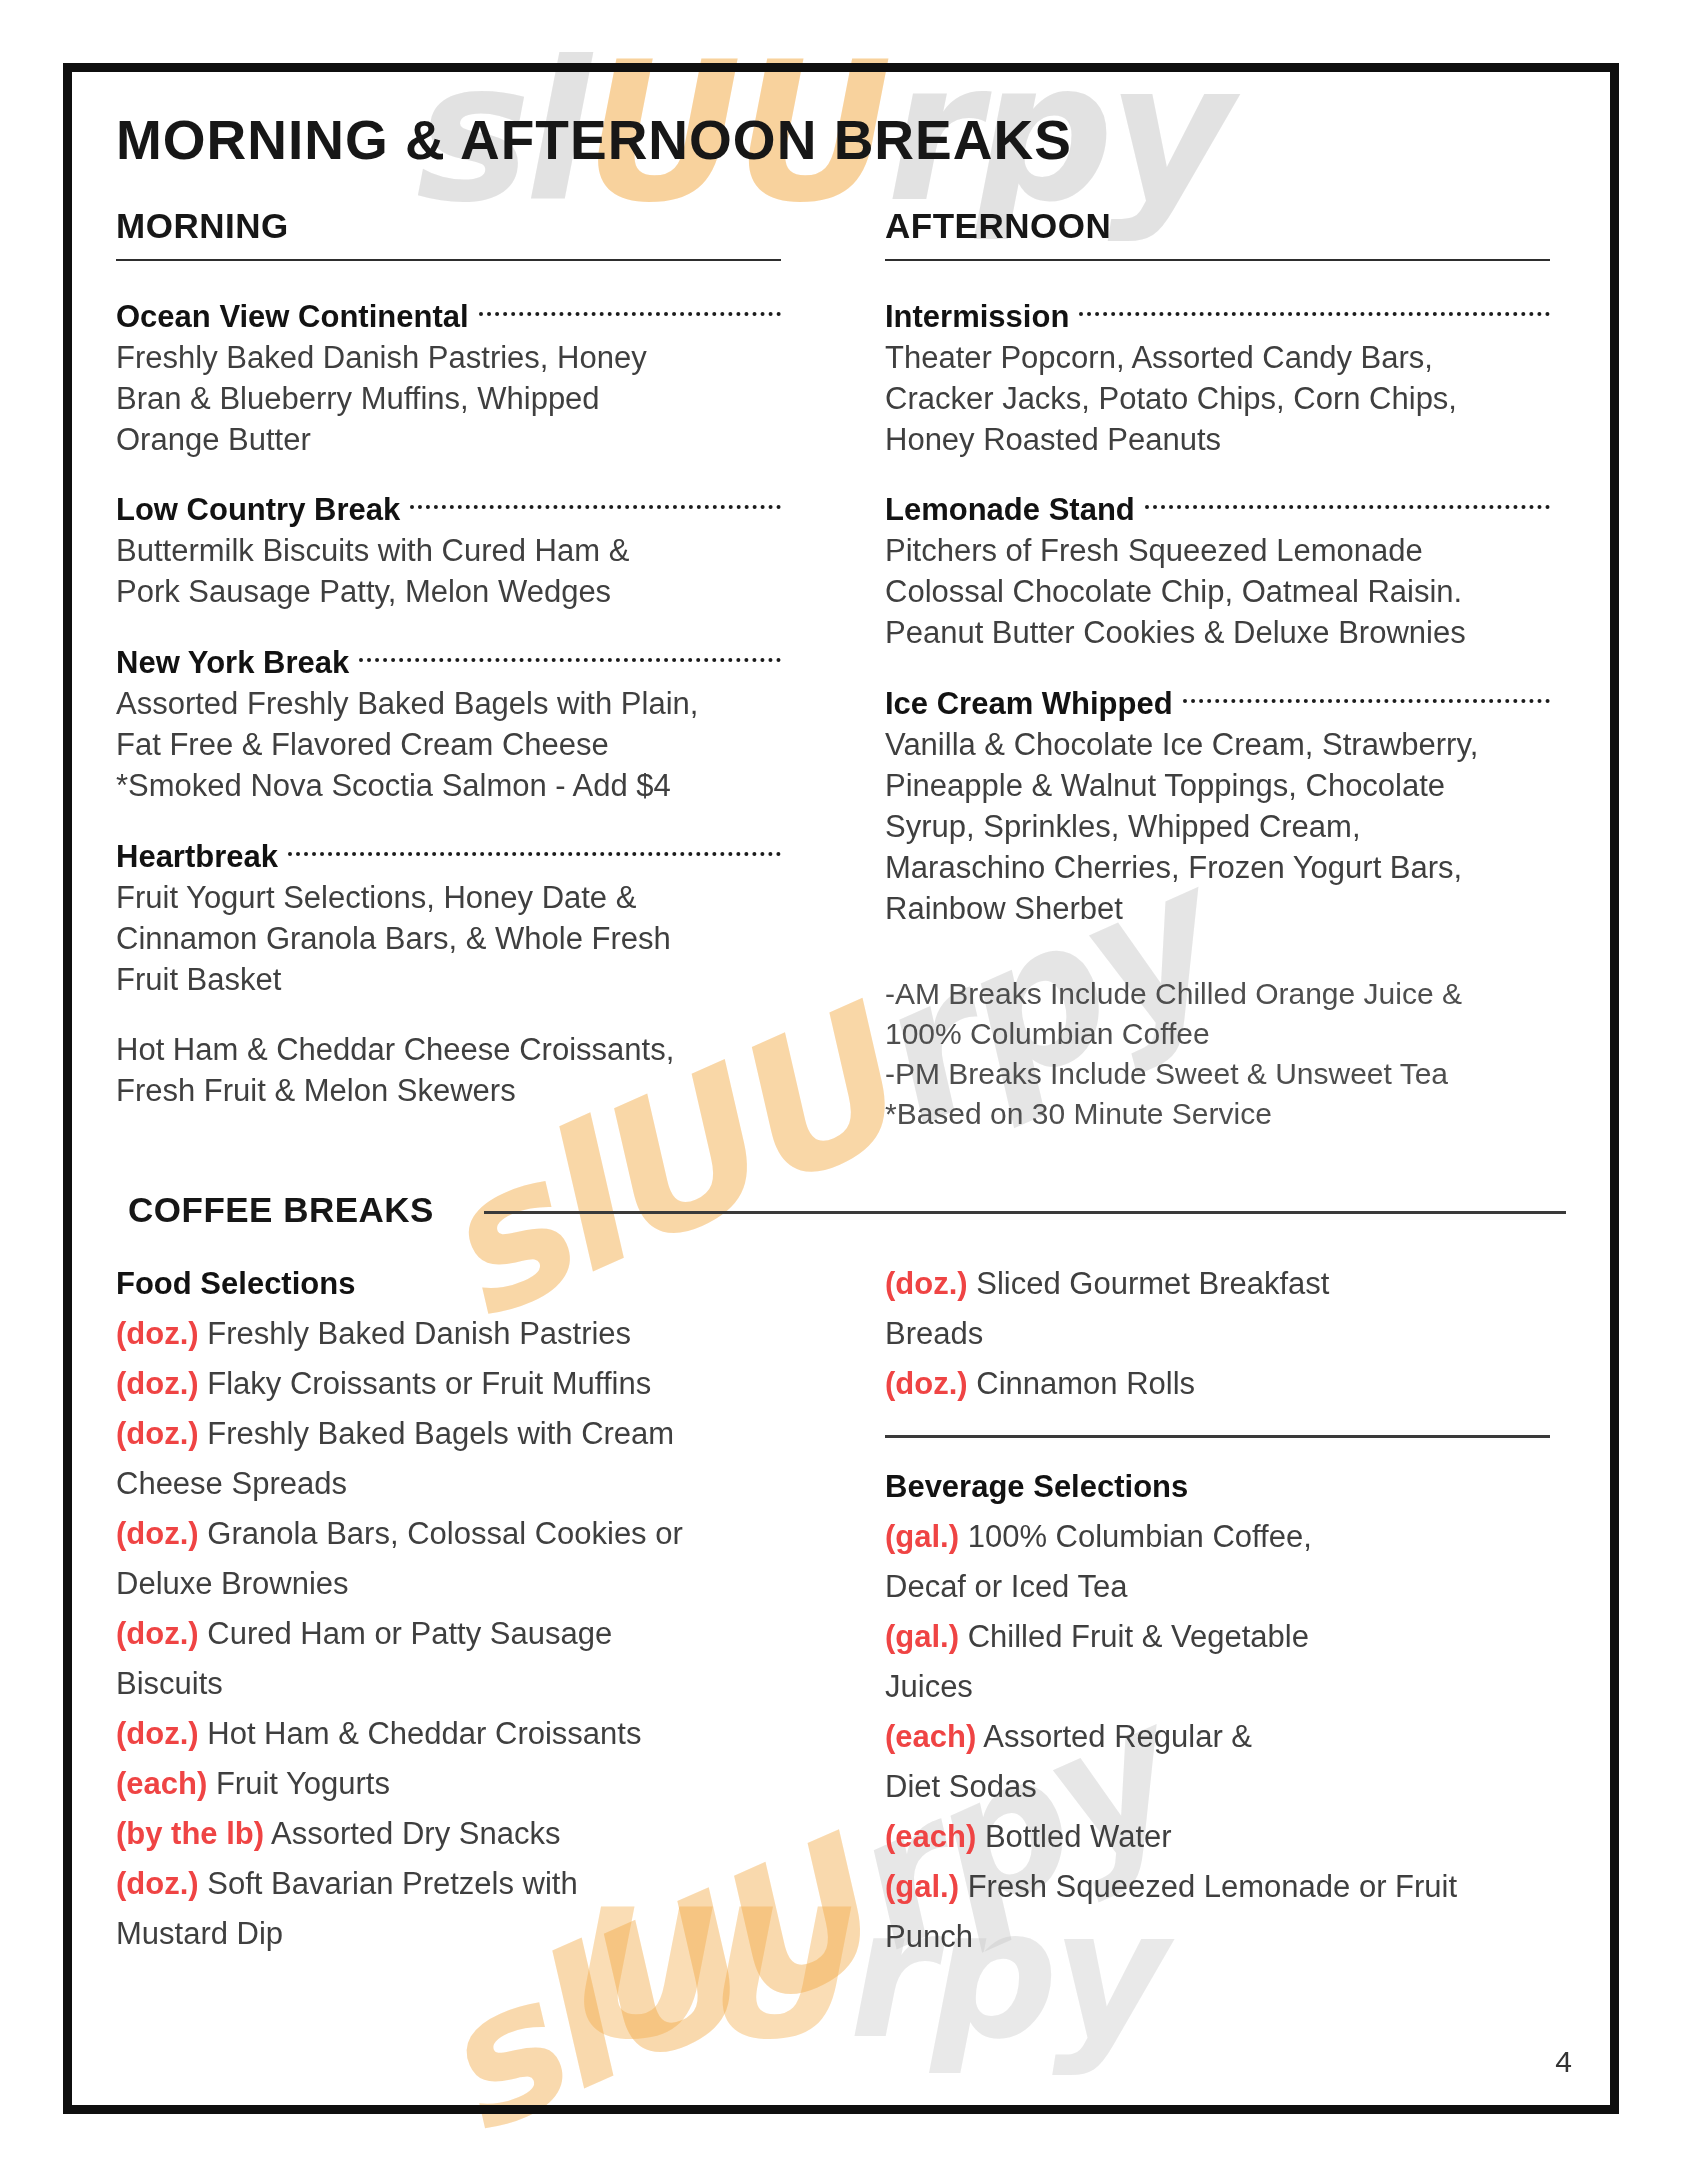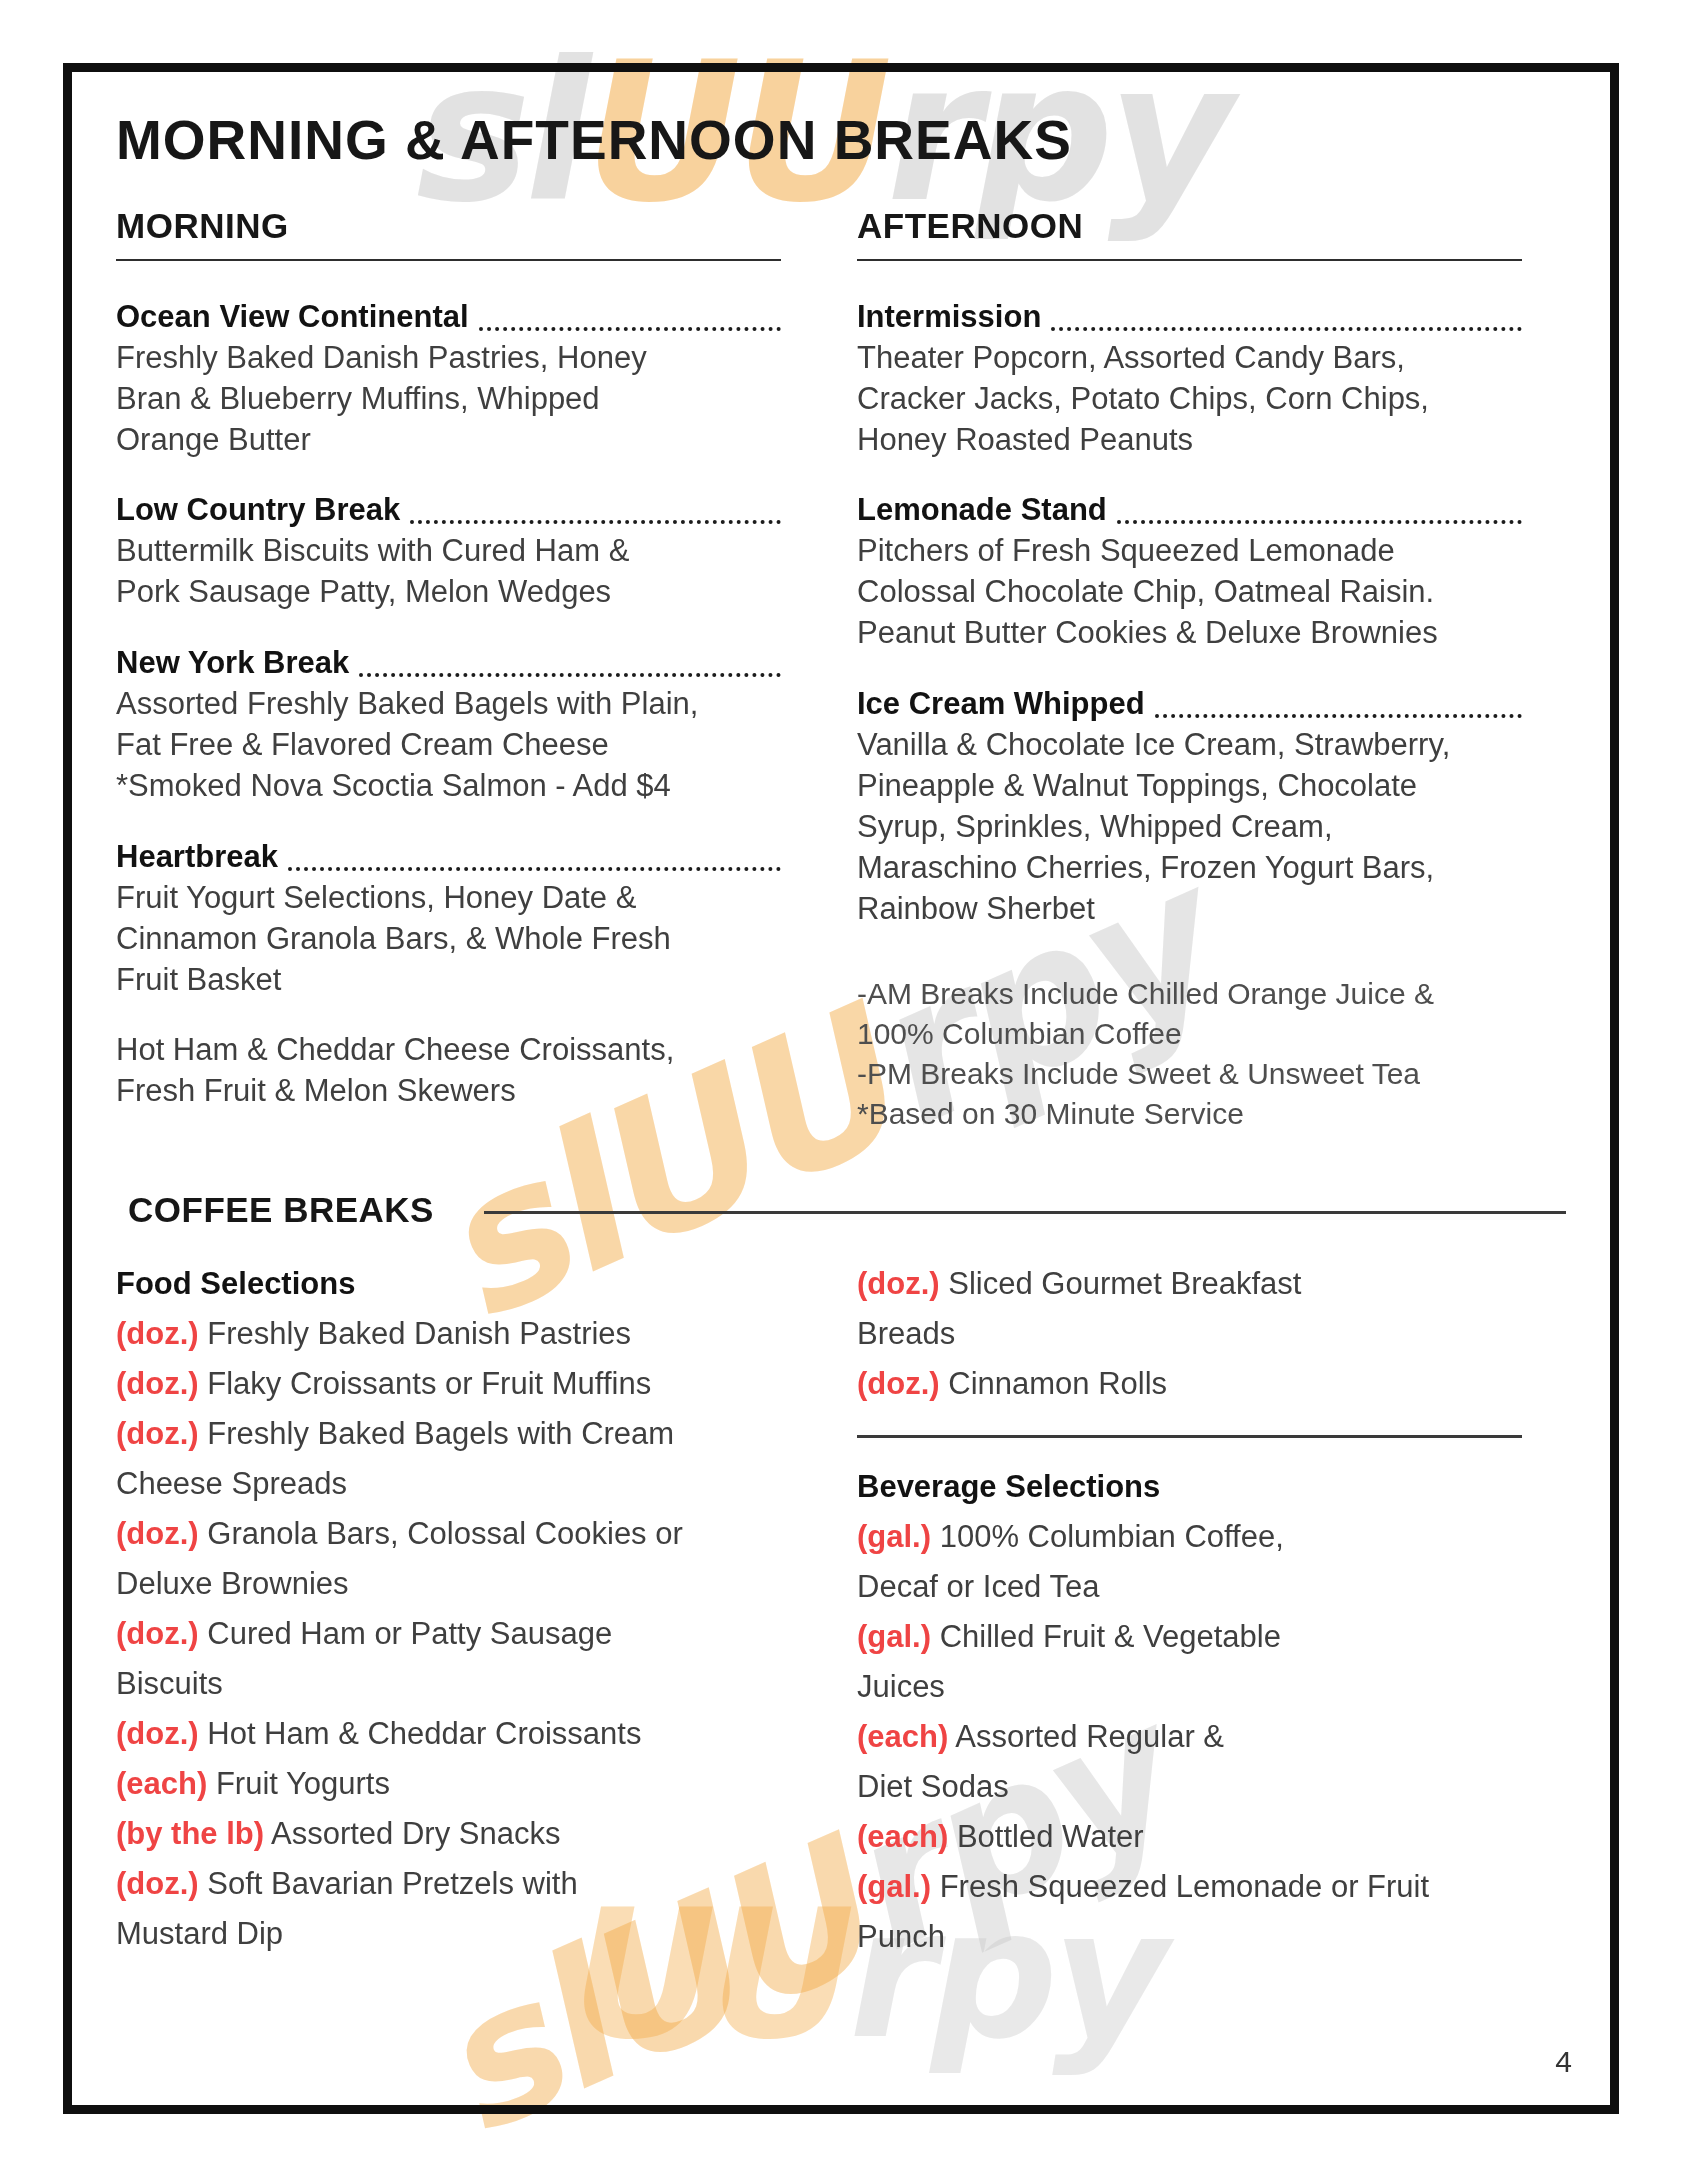--- a/index.html
+++ b/index.html
@@ -45,37 +45,37 @@
   
   .page-title {
     font-size: 55px;
     font-weight: bold;
     letter-spacing: 1px;
     color: #171717;
     margin: 0 0 34px 0;
     line-height: 1.12;
   }
   
-  .columns { display: flex; gap: 76px; }
+  .columns { display: flex; gap: 104px; }
   .col { width: 665px; flex: none; }
   .col-heading {
     font-size: 35px;
     font-weight: bold;
     letter-spacing: 0.5px;
     color: #171717;
     border-bottom: 2px solid #2e2e2e;
     padding-bottom: 13px;
     margin: 0 0 36px 0;
     line-height: 1.15;
   }
   
   .menu-item { margin-bottom: 30px; }
   .item-title {
     display: flex;
-    align-items: flex-end;
+    align-items: center;
     font-size: 31px;
     font-weight: bold;
     color: #121212;
     line-height: 1.32;
   }
   .leader {
     flex: 1;
     border-bottom: 4px dotted #1c1c1c;
     margin: 0 0 7px 10px;
     min-width: 30px;

